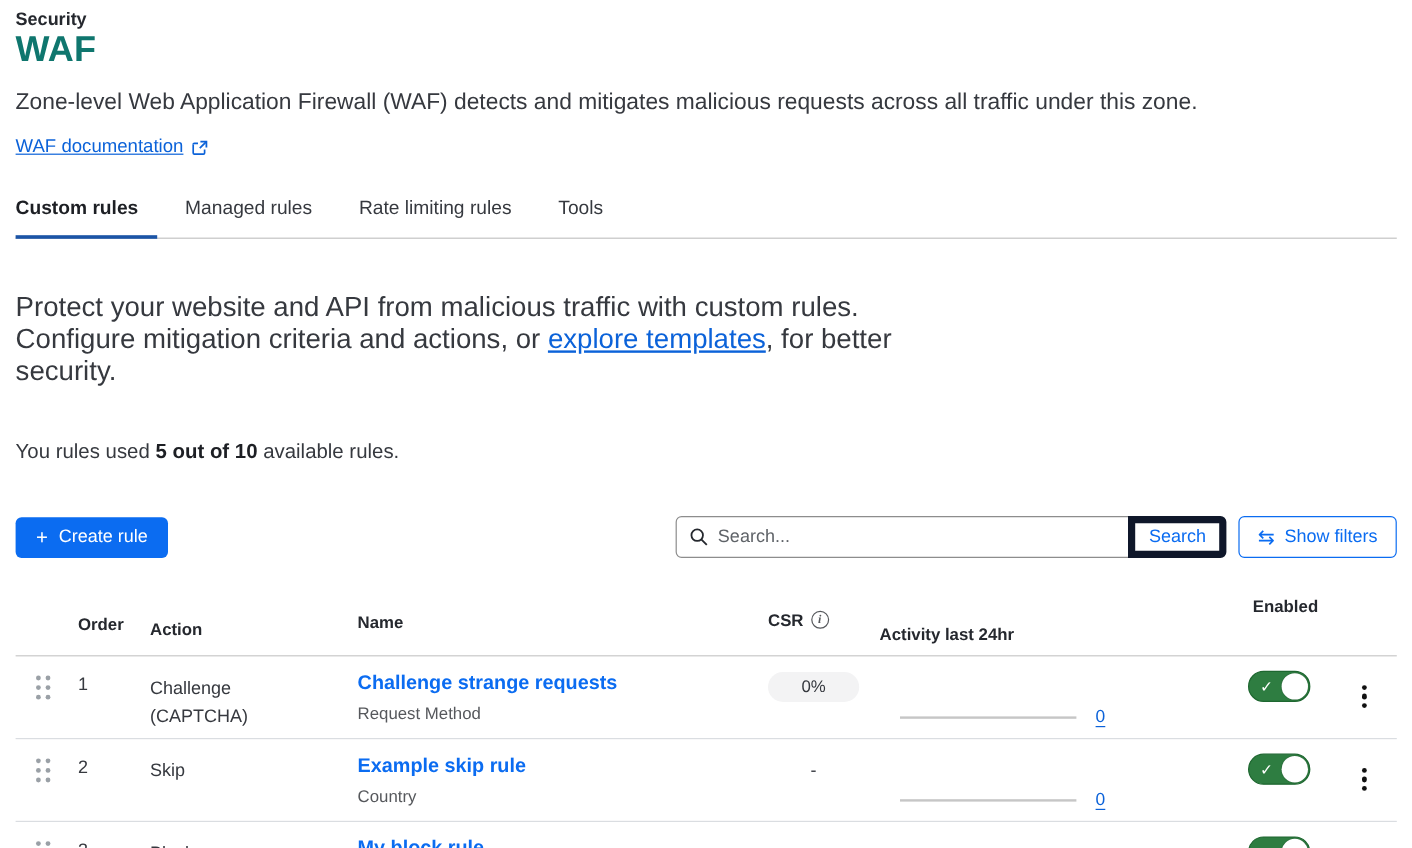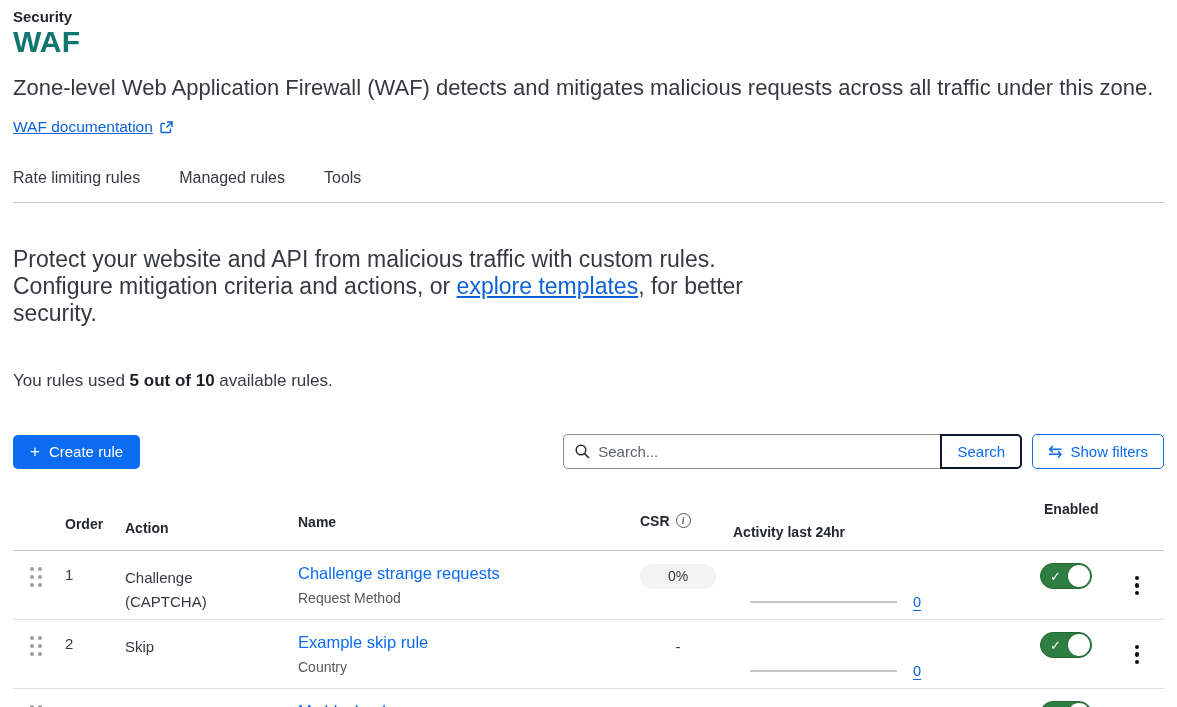--- a/index.html
+++ b/index.html
@@ -8,21 +8,21 @@
     width: 1177px; height: 707px;
     font-family: "Liberation Sans", "DejaVu Sans", sans-serif;
     color: #36393f;
     overflow: hidden;
   }
   .page { padding: 8px 13px 0 13px; width: 1177px; }
 
   
   .eyebrow { font-size: 15px; font-weight: 600; color: #25282e; }
   .page-title { font-size: 30px; font-weight: 700; color: #0f766e; margin-top: 0; letter-spacing: .2px; }
-  .desc { font-size: 22px; color: #36393f; margin-top: 16px; }
+  .desc { font-size: 19px; color: #36393f; margin-top: 16px; }
   .doc-link {
     display: inline-flex; align-items: center; gap: 6px;
     margin-top: 17px; font-size: 15.5px;
     color: #0b62d9; text-decoration: underline; cursor: pointer;
   }
   .doc-link svg { flex: 0 0 auto; }
 
   
   .tabs { display: flex; margin-top: 33px; border-bottom: 1px solid #c4c4c4; }
   .tab {
@@ -54,21 +54,21 @@
     width: 378px; height: 35px;
     border: 1px solid #8d8d8d; border-radius: 5px 0 0 5px;
     padding: 0 10px 0 34px; font-size: 15px; color: #36393f;
     font-family: inherit; outline: none;
   }
   .search-box input::placeholder { color: #5f6368; }
   .search-box svg { position: absolute; left: 11px; top: 9px; }
   .search-btn {
     width: 82px; height: 35px; margin-left: -1px;
     background: #fff; color: #0b6cf1; font-size: 15px;
-    border: 2px solid #0f172a; border-radius: 0 5px 5px 0;
+    border: 6px solid #0f172a; border-radius: 0 5px 5px 0;
     cursor: pointer; font-family: inherit; position: relative; z-index: 1;
   }
   .filters-btn {
     display: inline-flex; align-items: center; gap: 8px;
     height: 35px; margin-left: 10px; padding: 0 15px;
     background: #fff; color: #0b6cf1; font-size: 15px;
     border: 1px solid #0b6cf1; border-radius: 5px;
     cursor: pointer; font-family: inherit;
   }
   .filters-btn .swap { font-size: 17px; line-height: 1; }
@@ -89,21 +89,21 @@
   .c-enab   { width: 70px;  padding-top: 12px; }
   .c-menu   { width: 54px;  padding-top: 15px; text-align: center; }
 
   .thead .c-handle, .thead .c-act, .thead .c-enab { padding-top: 0; }
   .thead .c-csr { display: flex; align-items: center; gap: 6px; padding-top: 0; }
   .thead .c-enab { padding-top: 0; padding-left: 4px; }
 
   .drag-handle { display: grid; grid-template-columns: 4px 4px; grid-gap: 4px 4px; width: 12px; cursor: grab; }
   .drag-handle i { width: 4px; height: 4px; border-radius: 50%; background: #9aa0a6; }
 
-  .rule-name { font-size: 16.5px; font-weight: 400; color: #0b6cf1; text-decoration: none; cursor: pointer; }
+  .rule-name { font-size: 16.5px; font-weight: 700; color: #0b6cf1; text-decoration: none; cursor: pointer; }
   .rule-field { font-size: 14px; color: #56585c; margin-top: 7px; }
 
   .csr-badge {
     display: inline-block; width: 76px; line-height: 25px; text-align: center;
     background: #f3f3f4; border-radius: 13px; font-size: 14px; color: #36393f;
   }
   .csr-dash { display: inline-block; width: 76px; text-align: center; font-size: 15px; padding-top: 5px; }
 
   .sparkline { width: 147px; height: 2px; background: #c6c6c6; margin: 0 0 16px 17px; }
   .act-count {
@@ -145,22 +145,23 @@
     <span>WAF documentation</span>
     <svg width="15" height="15" viewBox="0 0 15 15">
       <path d="M2 4.5 Q2 3.5 3 3.5 L6 3.5" fill="none" stroke="#0b62d9" stroke-width="1.4"></path>
       <path d="M2 4.5 L2 11.5 Q2 12.5 3 12.5 L10.5 12.5 Q11.5 12.5 11.5 11.5 L11.5 8.5" fill="none" stroke="#0b62d9" stroke-width="1.4"></path>
       <path d="M8 2 L13 2 L13 7" fill="none" stroke="#0b62d9" stroke-width="1.5"></path>
       <path d="M13 2 L7.5 7.5" fill="none" stroke="#0b62d9" stroke-width="1.5"></path>
     </svg>
   </a>
 
   <nav class="tabs">
+    <div class="tab active">Custom rules</div>
+    <div class="tab">Managed rules</div>
     <div class="tab">Rate limiting rules</div>
-    <div class="tab">Managed rules</div>
     <div class="tab">Tools</div>
   </nav>
 
   <p class="intro">
     <span>Protect your website and API from malicious traffic with custom rules. Configure mitigation criteria and actions, or </span><a>explore templates</a><span>, for better security.</span>
   </p>
 
   <p class="usage">
     <span>You rules used </span><b>5 out of 10</b><span> available rules.</span>
   </p>

